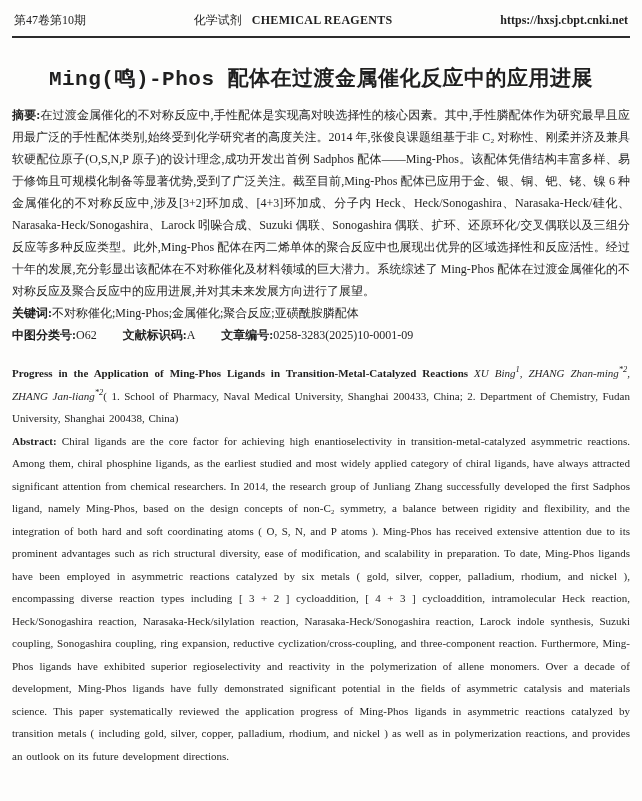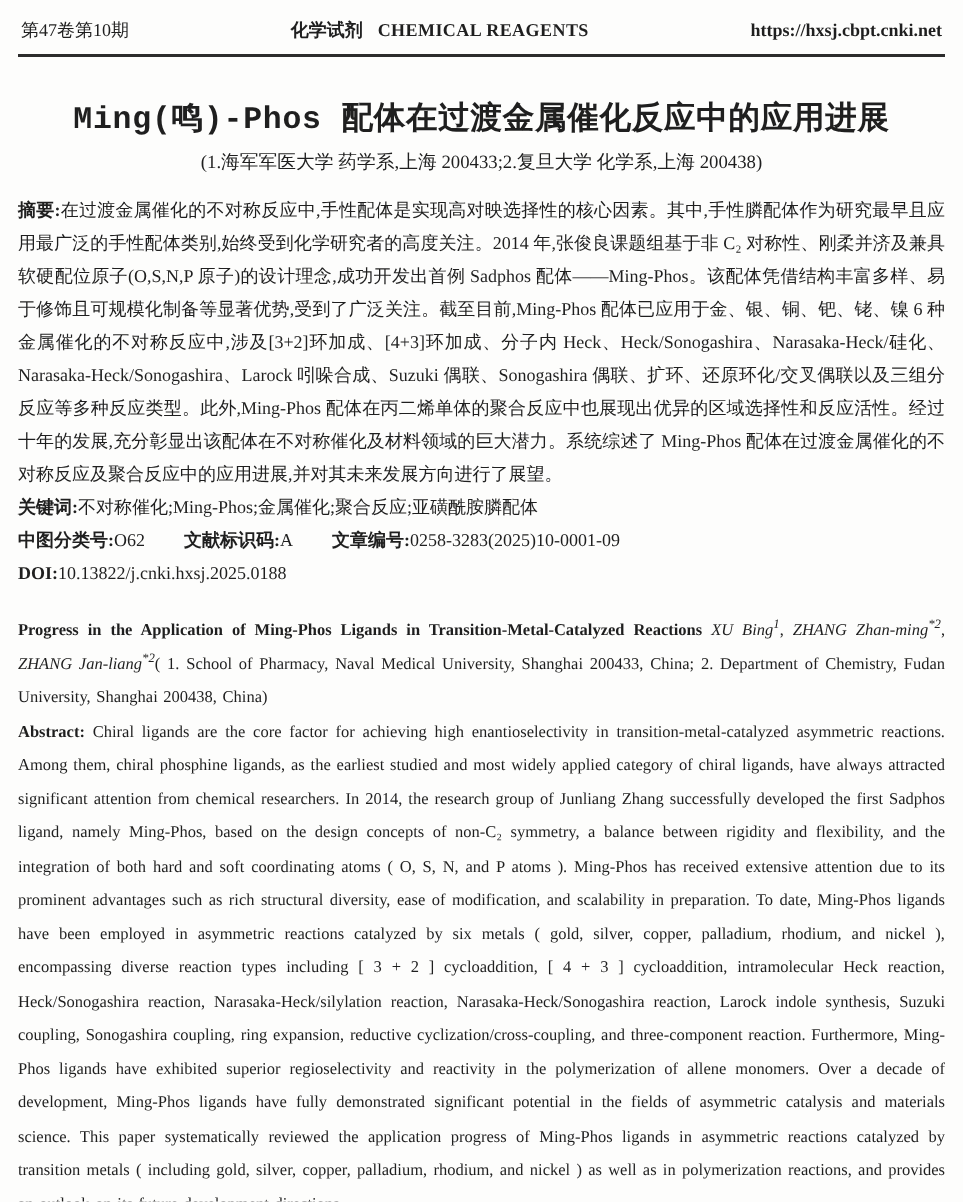--- a/index.html
+++ b/index.html
@@ -13,21 +13,21 @@
   .page { width: 642px; height: 801px; padding: 8px 12px 0 12px; }
 
   .header {
     display: flex;
     justify-content: space-between;
     align-items: baseline;
     font-size: 12px;
     padding: 4px 2px 7px 2px;
     border-bottom: 2.5px solid #2c2c2c;
   }
-  .header .jname-cn { font-weight: bold; }
+  .header .jname-cn { font-weight: normal; }
   .header .jname-en { font-weight: bold; margin-left: 10px; letter-spacing: 0.3px; text-align: center; }
   .header .url { font-weight: 600; }
 
   .title-cn {
     margin-top: 26px;
     text-align: center;
     font-size: 21px;
     font-weight: bold;
     letter-spacing: 0.5px;
     font-family: Liberation Mono, monospace;
@@ -65,27 +65,25 @@
 
   <div class="header">
     <span>第47卷第10期</span>
     <span><span class="jname-cn">化学试剂</span><span class="jname-en">CHEMICAL REAGENTS</span></span>
     <span class="url">https://hxsj.cbpt.cnki.net</span>
   </div>
 
   <h1 class="title-cn">Ming(鸣)-Phos 配体在过渡金属催化反应中的应用进展</h1>
 
 
-  <div class="affil-cn">(1.海军军医大学 药学系,上海 200433;2.复旦大学 化学系,上海 200438)</div>
 
   <div class="cn-section">
     <p class="cn-abstract"><b class="b">摘要:</b><span>在过渡金属催化的不对称反应中,手性配体是实现高对映选择性的核心因素。其中,手性膦配体作为研究最早且应用最广泛的手性配体类别,始终受到化学研究者的高度关注。2014 年,张俊良课题组基于非 C₂ 对称性、刚柔并济及兼具软硬配位原子(O,S,N,P 原子)的设计理念,成功开发出首例 Sadphos 配体——Ming-Phos。该配体凭借结构丰富多样、易于修饰且可规模化制备等显著优势,受到了广泛关注。截至目前,Ming-Phos 配体已应用于金、银、铜、钯、铑、镍 6 种金属催化的不对称反应中,涉及[3+2]环加成、[4+3]环加成、分子内 Heck、Heck/Sonogashira、Narasaka-Heck/硅化、Narasaka-Heck/Sonogashira、Larock 吲哚合成、Suzuki 偶联、Sonogashira 偶联、扩环、还原环化/交叉偶联以及三组分反应等多种反应类型。此外,Ming-Phos 配体在丙二烯单体的聚合反应中也展现出优异的区域选择性和反应活性。经过十年的发展,充分彰显出该配体在不对称催化及材料领域的巨大潜力。系统综述了 Ming-Phos 配体在过渡金属催化的不对称反应及聚合反应中的应用进展,并对其未来发展方向进行了展望。</span></p>
     <p class="cn-keywords"><b class="b">关键词:</b><span>不对称催化;Ming-Phos;金属催化;聚合反应;亚磺酰胺膦配体</span></p>
     <p class="meta-line"><span class="pair"><b class="b">中图分类号:</b><span>O62</span></span><span class="pair"><b class="b">文献标识码:</b><span>A</span></span><span class="pair"><b class="b">文章编号:</b><span>0258-3283(2025)10-0001-09</span></span></p>
-    <p class="doi-line"><b class="b">DOI:</b><span>10.13822/j.cnki.hxsj.2025.0188</span></p>
   </div>
 
   <div class="en-block">
     <p><span class="en-title">Progress in the Application of Ming-Phos Ligands in Transition-Metal-Catalyzed Reactions</span>
       <span class="en-author"><span>XU Bing</span><sup>1</sup></span><span>,</span>
       <span class="en-author"><span>ZHANG Zhan-ming</span><sup>*2</sup></span><span>,</span>
       <span class="en-author"><span>ZHANG Jan-liang</span><sup>*2</sup></span><span>( 1. School of Pharmacy, Naval Medical University, Shanghai 200433, China; 2. Department of Chemistry, Fudan University, Shanghai 200438, China)</span></p>
     <p><b class="b">Abstract:</b> <span>Chiral ligands are the core factor for achieving high enantioselectivity in transition-metal-catalyzed asymmetric reactions. Among them, chiral phosphine ligands, as the earliest studied and most widely applied category of chiral ligands, have always attracted significant attention from chemical researchers. In 2014, the research group of Junliang Zhang successfully developed the first Sadphos ligand, namely Ming-Phos, based on the design concepts of non-C₂ symmetry, a balance between rigidity and flexibility, and the integration of both hard and soft coordinating atoms ( O, S, N, and P atoms ). Ming-Phos has received extensive attention due to its prominent advantages such as rich structural diversity, ease of modification, and scalability in preparation. To date, Ming-Phos ligands have been employed in asymmetric reactions catalyzed by six metals ( gold, silver, copper, palladium, rhodium, and nickel ), encompassing diverse reaction types including [ 3 + 2 ] cycloaddition, [ 4 + 3 ] cycloaddition, intramolecular Heck reaction, Heck/Sonogashira reaction, Narasaka-Heck/silylation reaction, Narasaka-Heck/Sonogashira reaction, Larock indole synthesis, Suzuki coupling, Sonogashira coupling, ring expansion, reductive cyclization/cross-coupling, and three-component reaction. Furthermore, Ming-Phos ligands have exhibited superior regioselectivity and reactivity in the polymerization of allene monomers. Over a decade of development, Ming-Phos ligands have fully demonstrated significant potential in the fields of asymmetric catalysis and materials science. This paper systematically reviewed the application progress of Ming-Phos ligands in asymmetric reactions catalyzed by transition metals ( including gold, silver, copper, palladium, rhodium, and nickel ) as well as in polymerization reactions, and provides an outlook on its future development directions.</span></p>
 
   </div>

